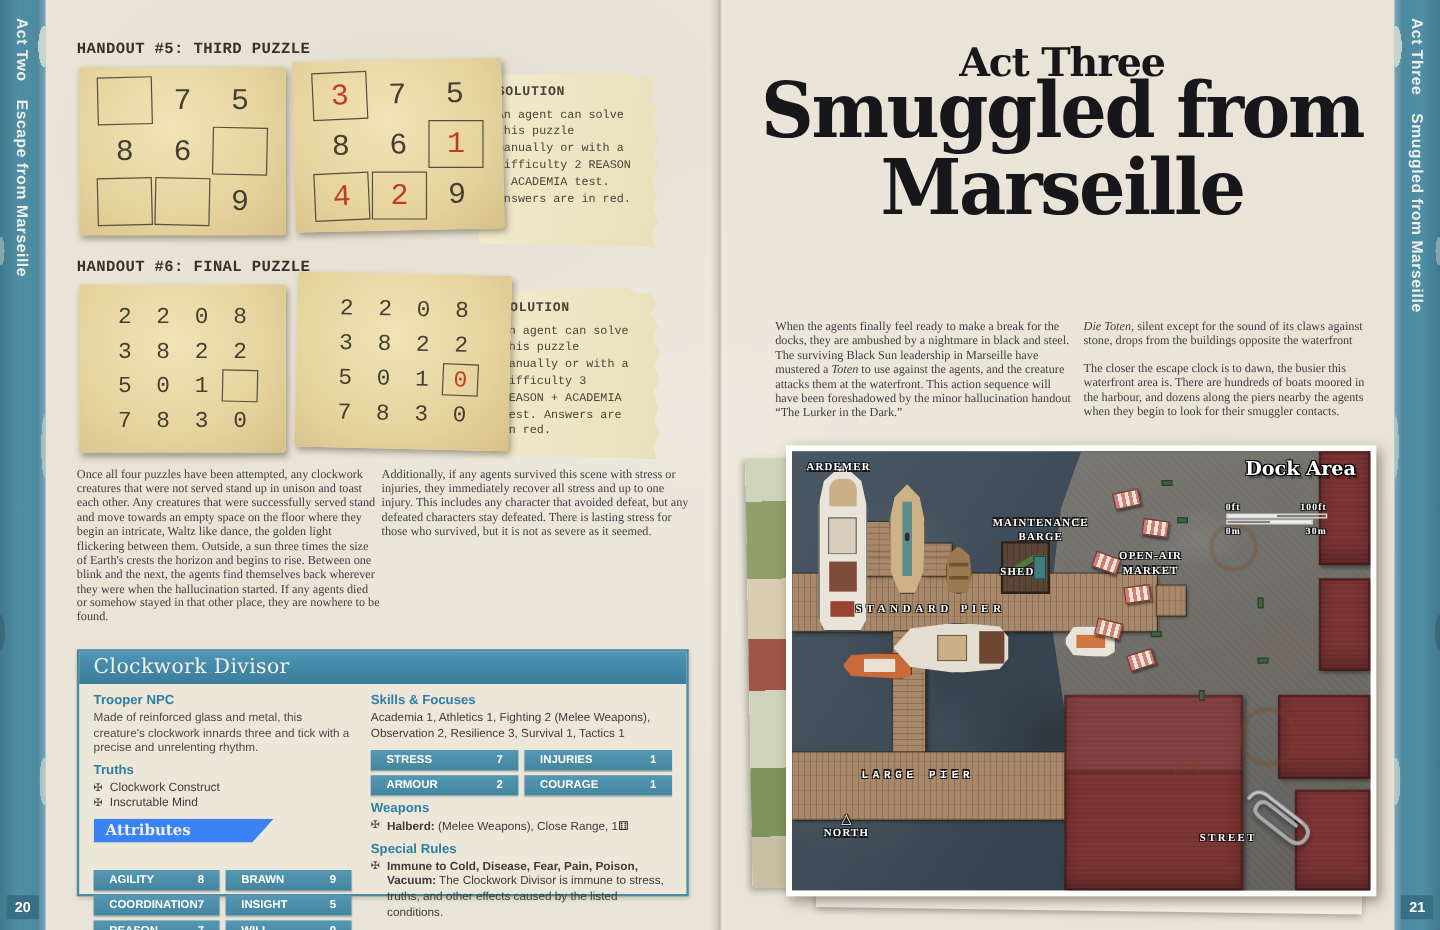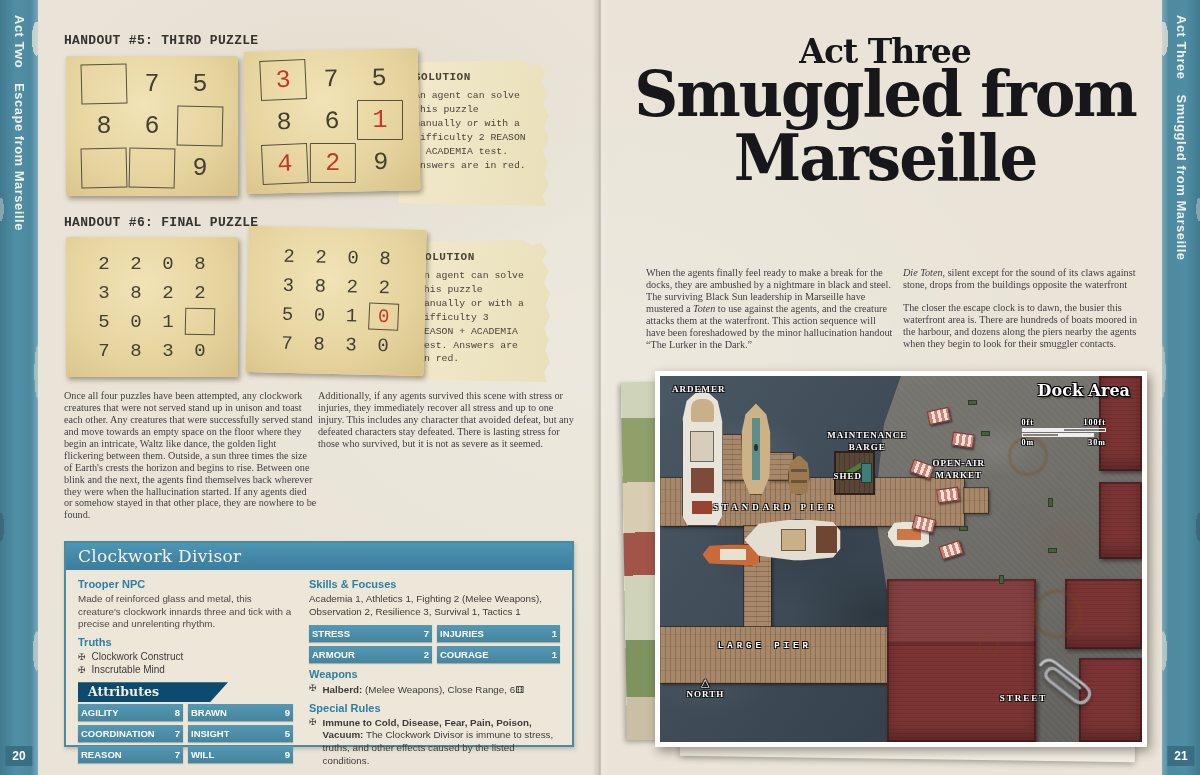--- a/index.html
+++ b/index.html
@@ -67,26 +67,26 @@
     background:#ece7d9; border:2px solid #4c8aa4; box-shadow:1px 2px 4px rgba(0,0,0,.2); }
   .sb-head { height:27px; background:linear-gradient(180deg,#4e95b5,#3a7c9b); color:#f4f2ea;
     font-family:"DejaVu Serif",serif; font-weight:normal; font-size:17px; line-height:26px;
     padding-left:12px; letter-spacing:.3px; }
   .sb-body { display:flex; gap:16px; padding:6px 12px; font-family:"Liberation Sans",sans-serif; }
   .sb-left { width:215px; flex:none; } .sb-right { flex:1; }
   .sb-label { color:#2e7fa3; font-weight:bold; font-size:11px; margin:5px 0 3px; }
   .sb-desc { font-size:9.8px; line-height:1.3; color:#4c4a48; }
   .truth { font-size:10px; color:#3e3c3a; display:flex; gap:6px; margin:2px 0; align-items:baseline; }
   .bullet-icon { font-family:"DejaVu Sans",sans-serif; font-size:9px; color:#4a4a46; }
-  .attr-banner { background:#0c4a6e; color:#f0ede3; font-family:"DejaVu Serif",serif; font-weight:bold;
-    font-size:12.5px; width:150px; padding:2px 10px 3px; margin:7px 0 2px;
+  .attr-banner { background:#3b82f6; color:#f0ede3; font-family:"DejaVu Serif",serif; font-weight:bold;
+    font-size:12.5px; width:150px; padding:2px 10px 3px; margin:7px 0 23px;
     clip-path:polygon(0 0,100% 0,88% 100%,0 100%); }
   .kv-grid { display:grid; grid-template-columns:1fr 1fr; gap:4px 5px; }
   .kv-bar { background:linear-gradient(180deg,#5598b3,#44859f); color:#fff; font-weight:bold;
-    font-size:9.5px; display:flex; justify-content:space-between; padding:3px 3px; box-shadow:0 1px 1px rgba(0,0,0,.25);text-align:right; }
+    font-size:9.5px; display:flex; justify-content:space-between; padding:3px 13px; box-shadow:0 1px 1px rgba(0,0,0,.25);text-align:right; }
   .skills { font-weight:normal; font-size:9.8px; color:#3e3c3a; line-height:1.32; margin-bottom:6px; }
   .sbullet { font-size:9.8px; line-height:1.3; color:#3e3c3a; display:flex; gap:6px; margin-top:2px; }
   .b { font-weight:bold; }
   .die { font-family:"DejaVu Sans",sans-serif; font-size:10px; color:#222; }
 
   
   .act-label { position:absolute; left:620px; top:32px; width:530px; text-align:center;
     font-family:"DejaVu Serif",serif; font-weight:bold; font-size:33px; letter-spacing:-1px; color:#17161a; }
   .act-title { position:absolute; left:610px; top:64px; width:550px; text-align:center;
     font-family:"DejaVu Serif",serif; font-weight:bold; font-size:61px; line-height:1.0;
@@ -315,21 +315,21 @@
               <span>2</span>
             </div>
             <div class="kv-bar">
               <span>COURAGE</span>
               <span>1</span>
             </div>
           </div>
         <div class="sb-label">Weapons</div>
         <div class="sbullet">
           <span class="bullet-icon">✠</span>
-          <span><span class="b">Halberd:</span><span> (Melee Weapons), Close Range, 6</span><span class="die">⚅</span></span>
+          <span><span class="b">Halberd:</span><span> (Melee Weapons), Close Range, 1</span><span class="die">⚅</span></span>
         </div>
         <div class="sb-label">Special Rules</div>
         <div class="sbullet">
           <span class="bullet-icon">✠</span>
           <span><span class="b">Immune to Cold, Disease, Fear, Pain, Poison, Vacuum:</span><span> The Clockwork Divisor is immune to stress, truths, and other effects caused by the listed conditions.</span></span>
         </div>
       </div>
     </div>
   </div>
 

